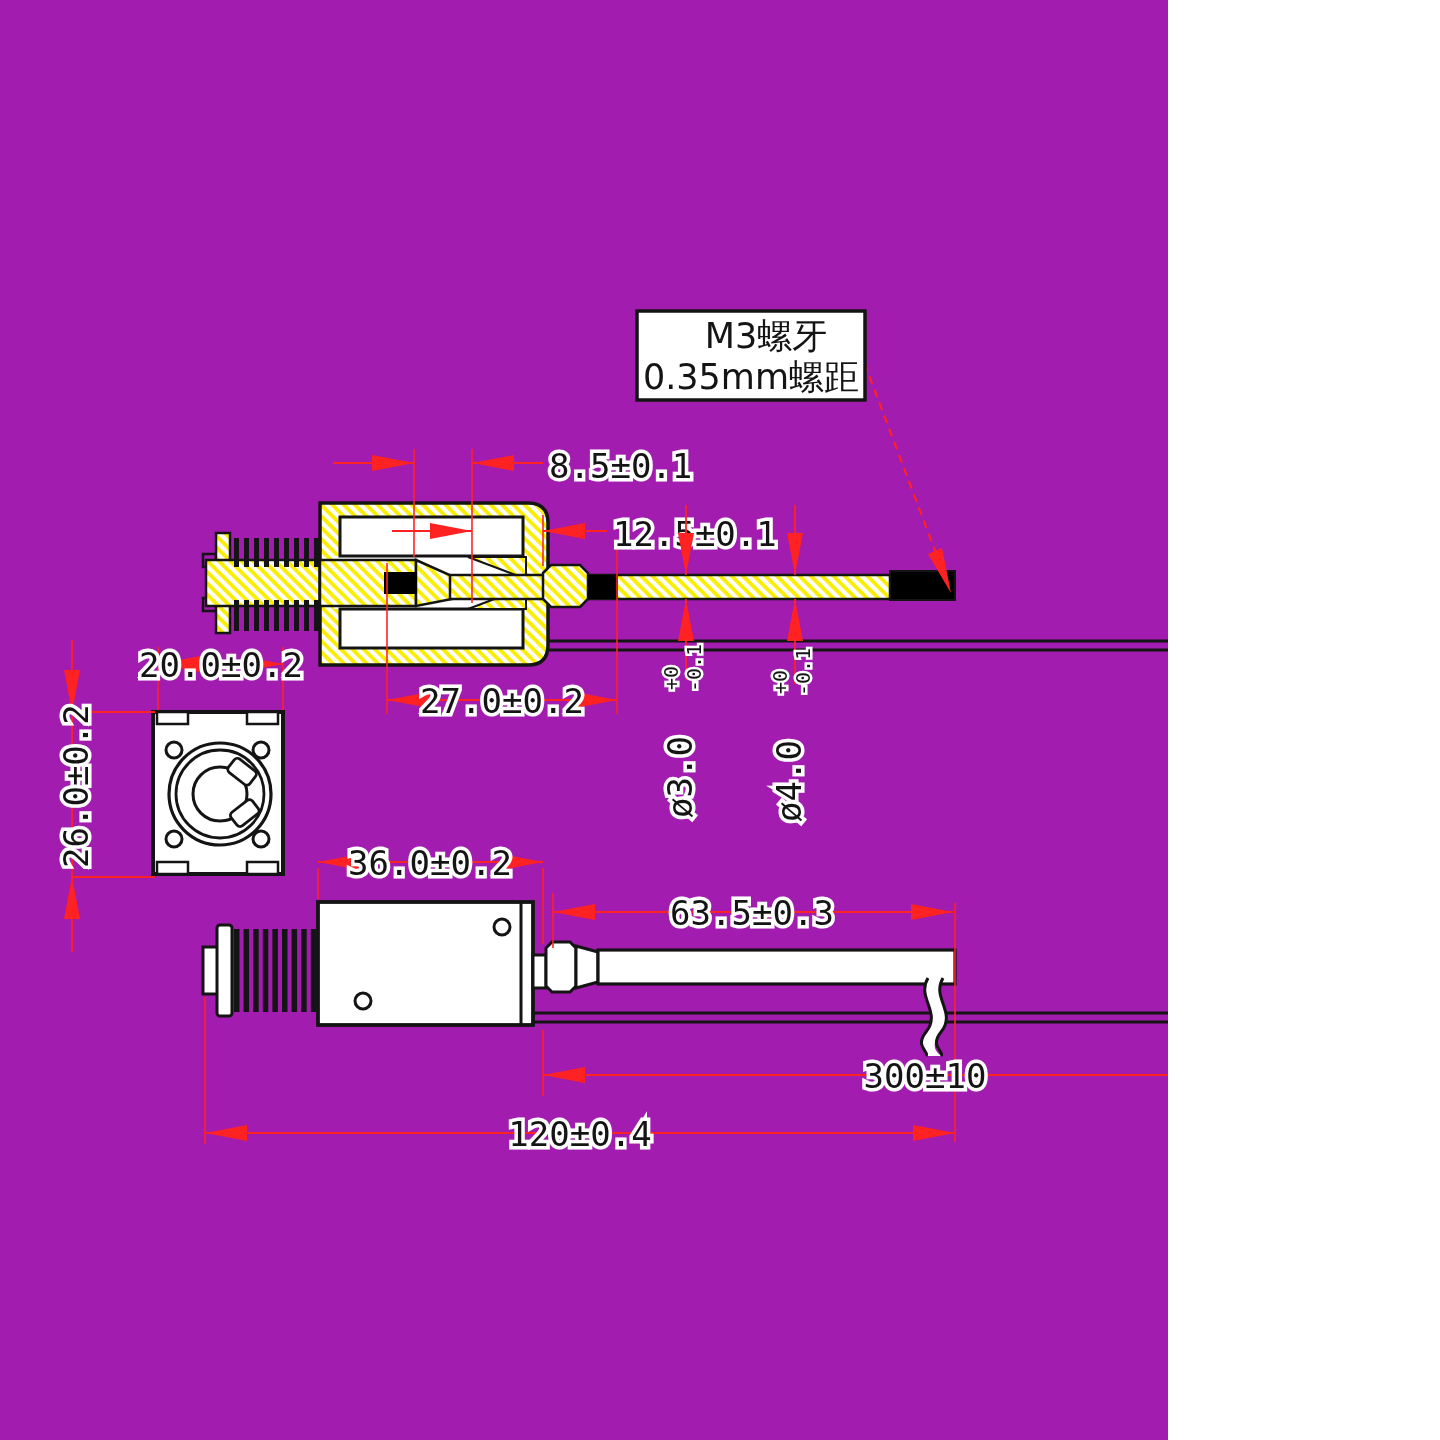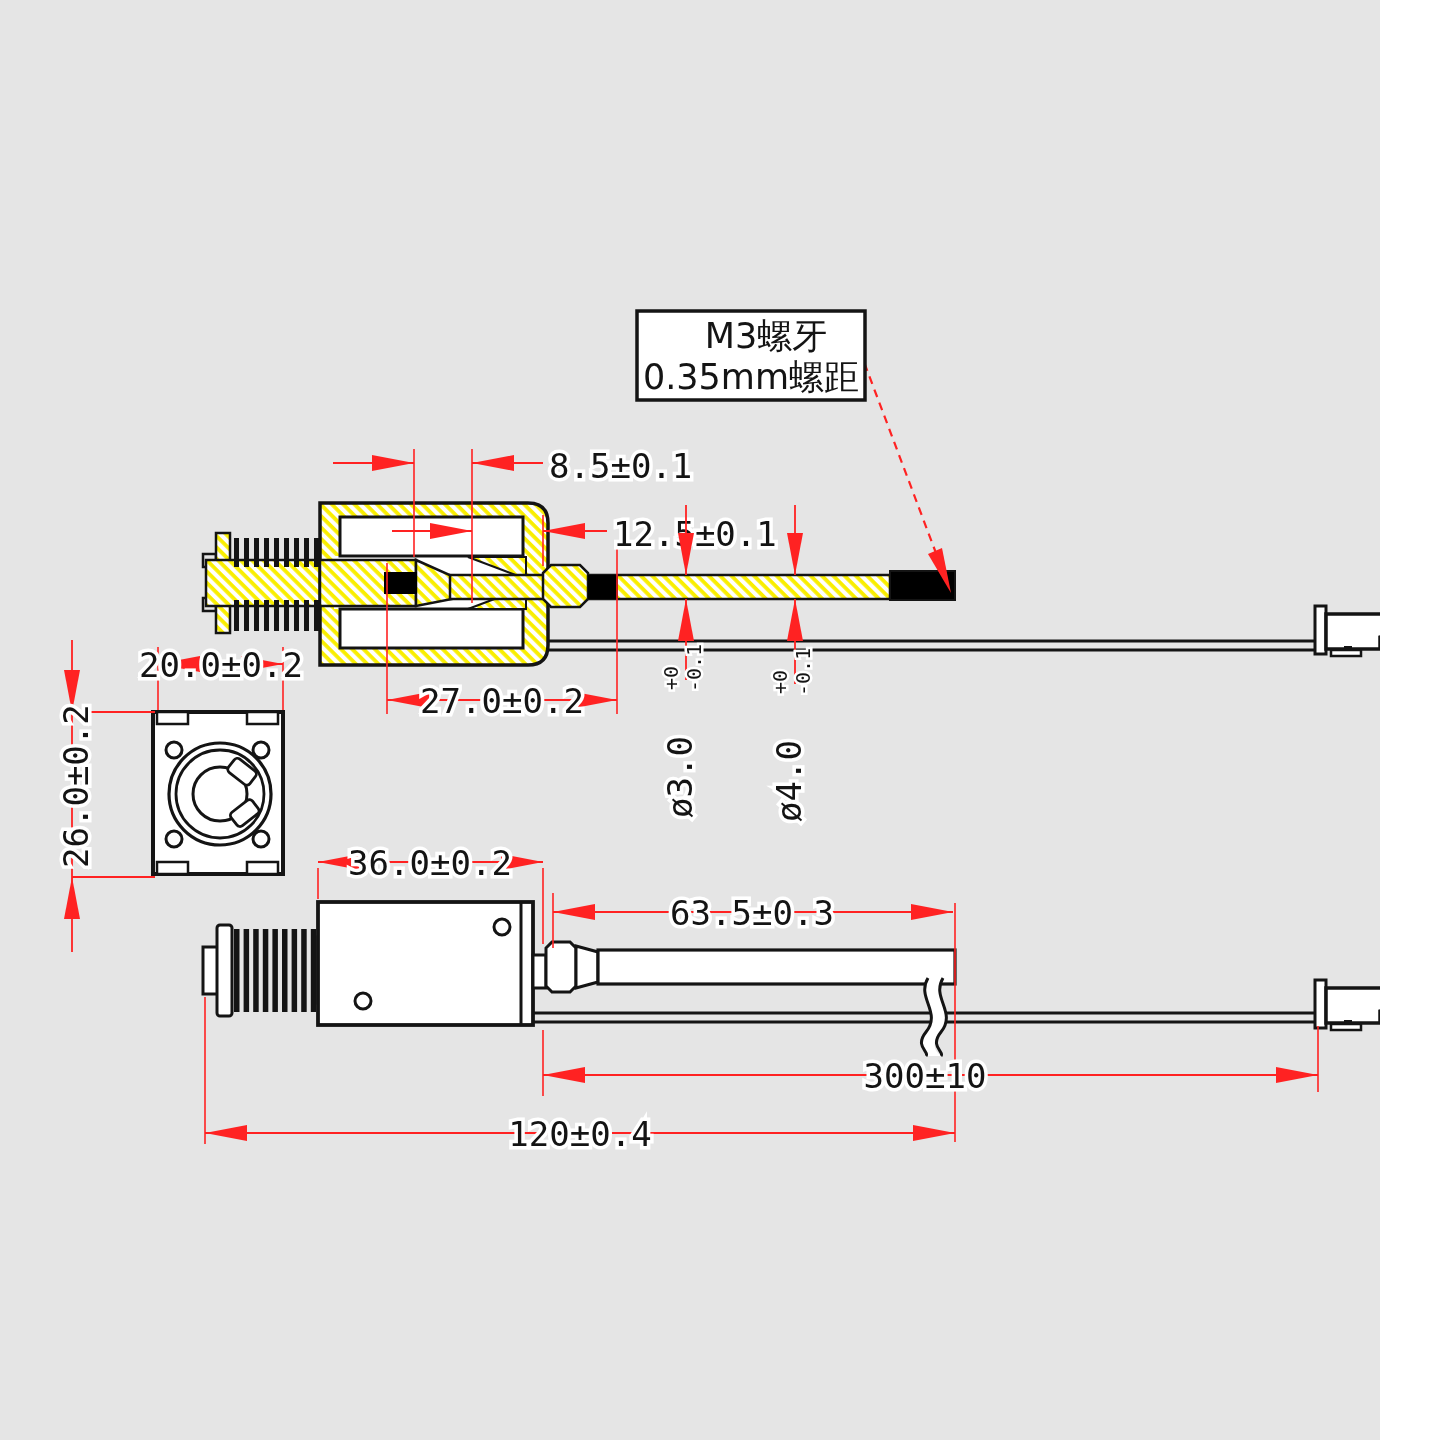--- a/index.html
+++ b/index.html
@@ -1,16 +1,16 @@
 <!DOCTYPE html>
 <html><head>
 <meta charset="utf-8">
 <style>
   html,body{margin:0;padding:0;background:#ffffff;}
-  .canvas{position:relative;width:1380px;height:1440px;background:#e5e5e5;overflow:hidden;}
+  .canvas{position:relative;width:1168px;height:1440px;background:#a21caf;overflow:hidden;}
   svg{position:absolute;left:0;top:0;}
   .ink{stroke:#141414;fill:none;}
   .lbl{paint-order:stroke;stroke:#ffffff;stroke-width:7px;fill:#141414;
        font-family:"DejaVu Sans Mono","Liberation Mono",monospace;font-size:34px;}
   .lblsm{paint-order:stroke;stroke:#ffffff;stroke-width:5px;fill:#141414;
        font-family:"DejaVu Sans Mono","Liberation Mono",monospace;font-size:20px;}
   .cjk{fill:#141414;font-family:"DejaVu Sans","Liberation Sans",sans-serif;font-size:35px;}
   .red{stroke:#ff2222;fill:none;}
   .redf{fill:#ff2222;stroke:none;}
 </style>

